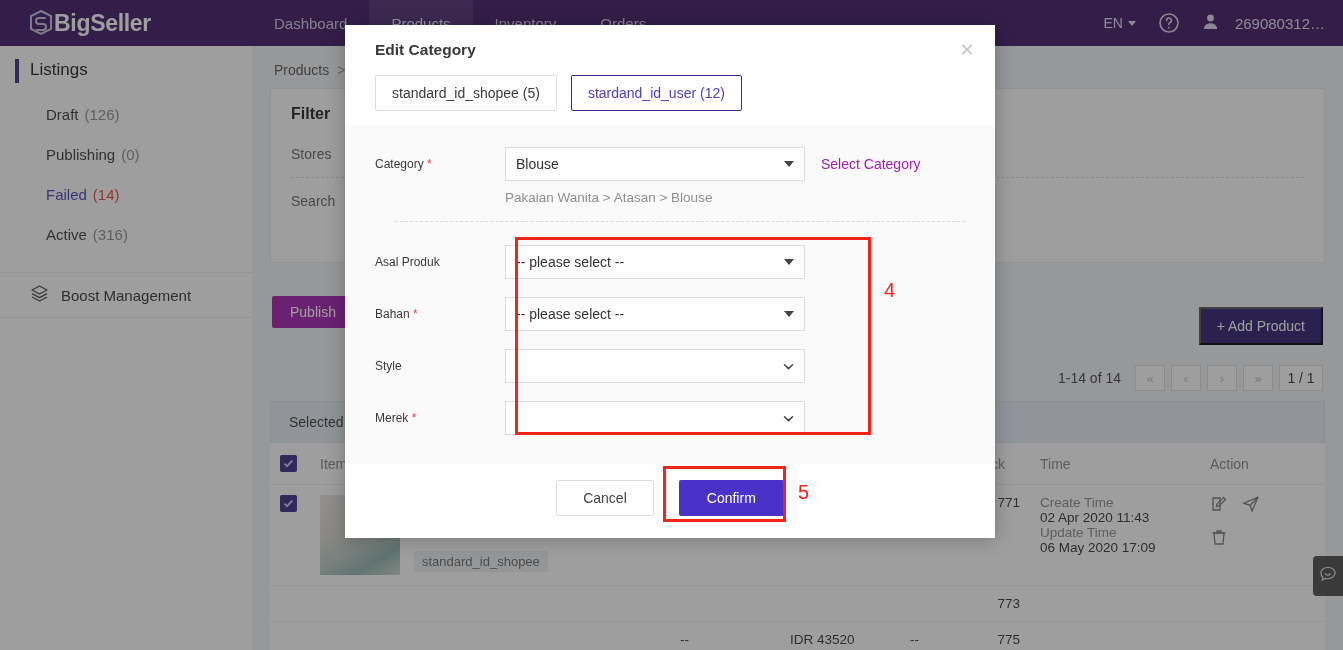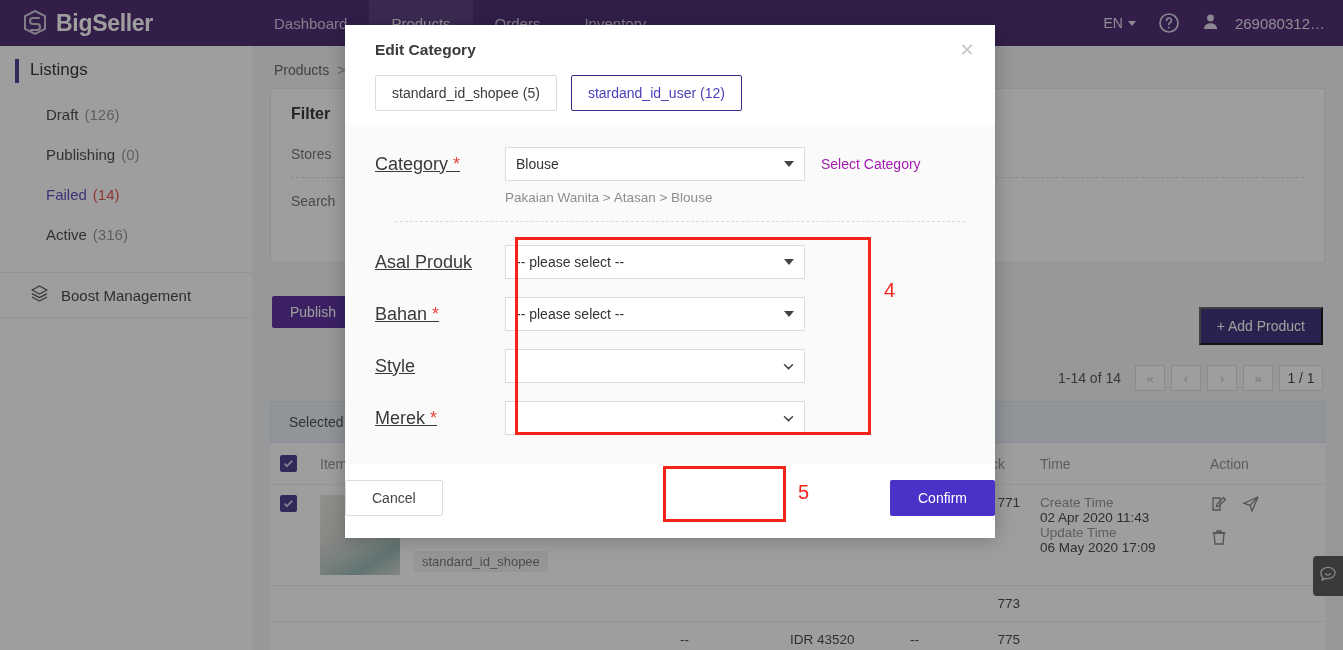--- a/index.html
+++ b/index.html
@@ -10,21 +10,21 @@
     background: #f5f6f8;
   }
   #app { position: relative; width: 1343px; height: 650px; }
 
   
   .topnav {
     position: absolute; top: 0; left: 0; width: 1343px; height: 46px;
     background: #3b1765; display: flex; align-items: center;
     z-index: 1;
   }
-  .brand { display: flex; align-items: center; gap: 8px; padding-left: 22px; width: 252px; }
+  .brand { display: flex; align-items: center; padding-left: 28px; width: 252px; }
   .brand-logo { width: 26px; height: 26px; }
   .brand-name { color: #fff; font-size: 23px; font-weight: 600; letter-spacing: -0.3px; }
   .nav-items { display: flex; align-items: center; height: 46px; }
   .nav-item {
     color: #cfc4dd; font-size: 15px; padding: 0 22px; height: 46px;
     display: flex; align-items: center; cursor: pointer; white-space: nowrap;
   }
   .nav-item.active { background: #4b2a74; color: #e8e1f0; }
   .nav-right {
     margin-left: auto; display: flex; align-items: center; gap: 22px;
@@ -75,21 +75,21 @@
 
   .filter-card { background: #fff; border: 1px solid #eaeaea; padding: 16px 20px 10px 20px; }
   .filter-title { font-size: 16px; font-weight: 700; color: #222; margin-bottom: 14px; }
   .filter-row { display: flex; align-items: center; font-size: 14px; color: #666; height: 34px; gap: 18px; }
   .filter-row .lbl { width: 64px; }
   .filter-row .val { color: #444; }
   .filter-divider { border-top: 1px dashed #dcdcdc; margin: 6px 0; }
 
   .action-bar { display: flex; align-items: center; gap: 8px; padding: 16px 2px; }
   .btn { font-size: 14px; padding: 8px 18px; border: none; cursor: pointer; border-radius: 2px; }
-  .btn-publish { background: #4c1d95; color: #fff; }
+  .btn-publish { background: #a21caf; color: #fff; }
   .btn-purple { background: #3b2a86; color: #fff; }
   .btn-add { background: #2d1d70; color: #fff; padding: 9px 16px; font-size: 14px; }
   .act-right { margin-left: auto; display: flex; align-items: center; gap: 10px; margin-top: 28px; }
 
   .pager { display: flex; align-items: center; gap: 6px; justify-content: flex-end; padding: 4px 2px 10px 2px; }
   .pager-text { font-size: 14px; color: #444; margin-right: 8px; }
   .pg-btn {
     width: 30px; height: 26px; border: 1px solid #ddd; background: #fff; color: #bbb;
     display: flex; align-items: center; justify-content: center; font-size: 13px; cursor: pointer;
   }
@@ -140,21 +140,21 @@
   }
   .modal-tabs { display: flex; gap: 14px; padding: 6px 30px 14px 30px; }
   .tab {
     border: 1px solid #dcdcdc; background: #fff; color: #3b3b3b; font-size: 14px;
     padding: 9px 16px; cursor: pointer; border-radius: 2px; white-space: nowrap;
   }
   .tab.selected { border-color: #3b2a86; color: #4a3fb8; }
 
   .modal-body { background: #fafafa; padding: 22px 30px 20px 30px; flex: 1; position: relative; }
   .frow { display: flex; align-items: center; margin-bottom: 0; }
-  .flabel { width: 130px; font-size: 18px; color: #3a3a3a; flex: none; text-decoration: underline; }
+  .flabel { width: 130px; font-size: 12px; color: #3a3a3a; flex: none; }
   .req { color: #e8443c; }
   .fsel {
     width: 300px; height: 34px; border: 1px solid #dcdcdc; background: #fff;
     display: flex; align-items: center; padding: 0 10px; font-size: 14px; color: #333;
     position: relative; cursor: pointer;
   }
   .fsel .tri {
     position: absolute; right: 10px; width: 0; height: 0;
     border-left: 5px solid transparent; border-right: 5px solid transparent;
     border-top: 6px solid #444;
@@ -166,21 +166,21 @@
 
   .field-block { margin-top: 0; }
   .field-block .frow { height: 52px; }
 
   .redbox {
     position: absolute; border: 3px solid #f5241b; pointer-events: none;
   }
   .redlabel { position: absolute; color: #f5241b; font-size: 20px; font-weight: 400; }
 
   .modal-foot {
-    display: flex; align-items: center; justify-content: space-between; gap: 0;
+    display: flex; align-items: center; justify-content: center; gap: 0;
     padding: 16px 0 22px 0; background: #fff; position: relative;
   }
   .btn-cancel {
     border: 1px solid #dcdcdc; background: #fff; color: #444; font-size: 14px;
     padding: 9px 26px; cursor: pointer; border-radius: 2px;
   }
   .btn-confirm {
     background: #4a32c8; color: #fff; border: none; font-size: 14px;
     padding: 10px 28px; cursor: pointer; border-radius: 2px; margin-left: 25px;
   }
@@ -196,22 +196,22 @@
         <svg viewBox="0 0 26 26" width="26" height="26" fill="none">
           <path d="M13 1 L23 6 V19 L13 24 L3 19 V6 Z" stroke="#c9c2d6" stroke-width="2"></path>
           <path d="M17 8 H11 a3 3 0 0 0 0 6 h4 a3 3 0 0 1 0 6 H9" stroke="#c9c2d6" stroke-width="2" stroke-linecap="round"></path>
         </svg>
       </span>
       <span class="brand-name">BigSeller</span>
     </div>
     <div class="nav-items">
       <div class="nav-item">Dashboard</div>
       <div class="nav-item active">Products</div>
+      <div class="nav-item">Inventory</div>
       <div class="nav-item">Orders</div>
-      <div class="nav-item">Inventory</div>
     </div>
     <div class="nav-right">
       <div class="nav-lang">
         <span>EN</span>
         <span class="caret-dn"></span>
       </div>
       <span class="help-icon">
         <svg viewBox="0 0 22 22" width="22" height="22" fill="none">
           <circle cx="11" cy="11" r="9" stroke="#ded7e8" stroke-width="1.6"></circle>
           <path d="M8.6 8.4a2.4 2.4 0 1 1 3.2 2.3c-.6.3-.9.8-.9 1.5v.4" stroke="#ded7e8" stroke-width="1.6" stroke-linecap="round"></path>

